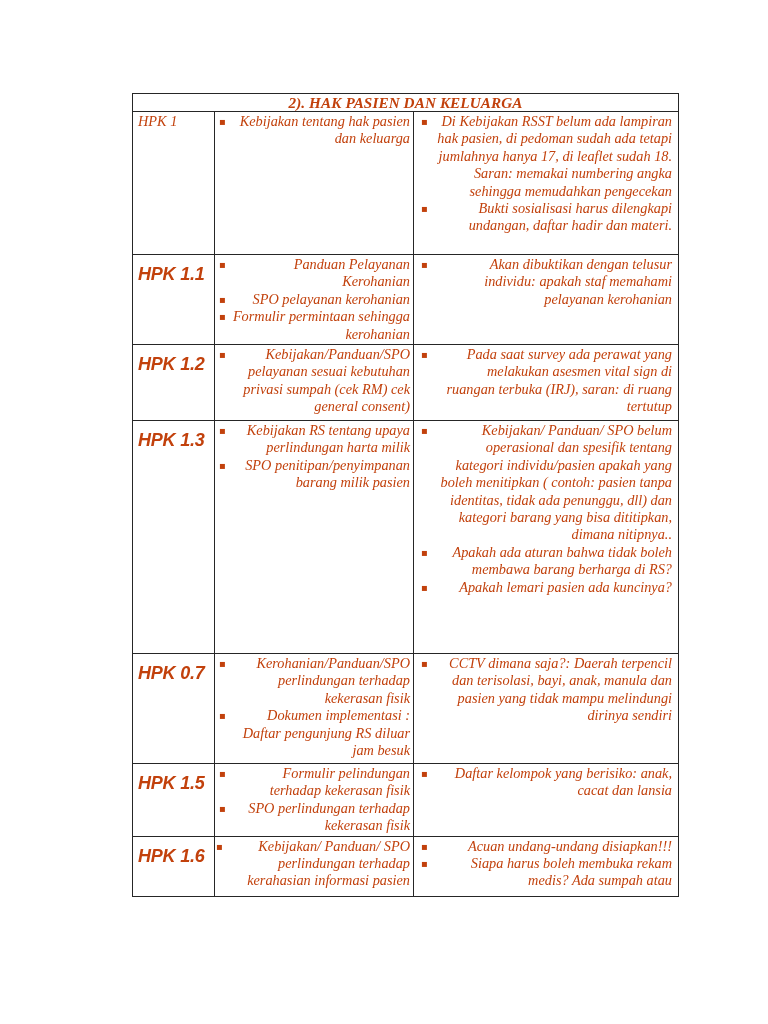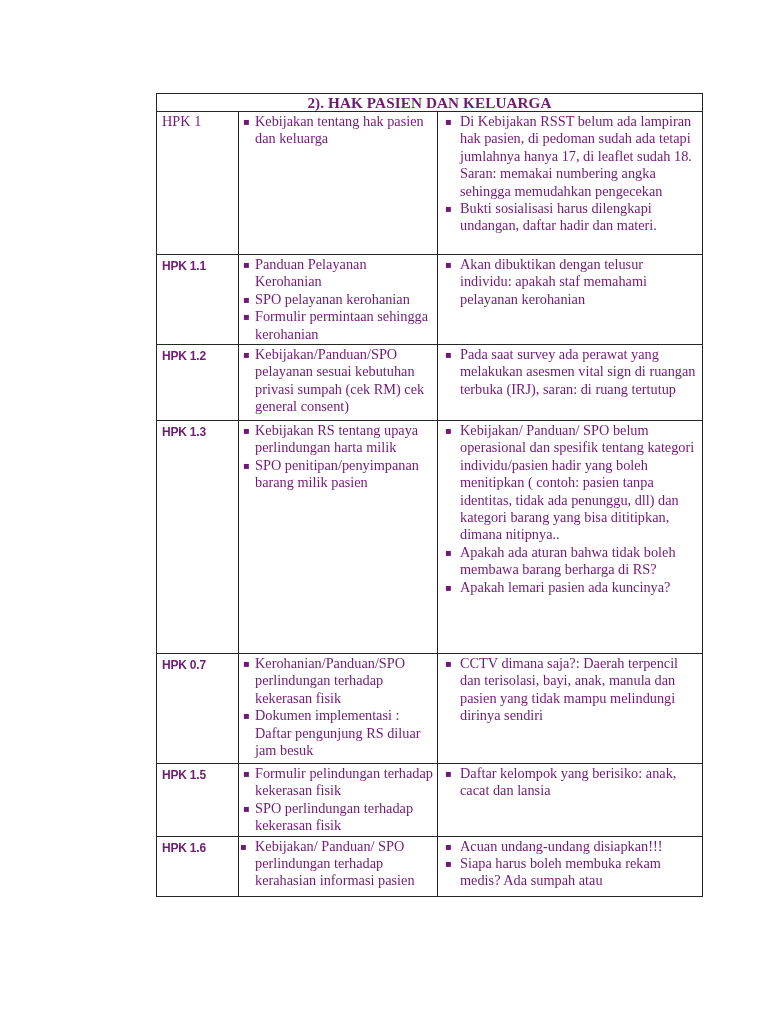--- a/index.html
+++ b/index.html
@@ -13,29 +13,30 @@
     position: relative;
     overflow: hidden;
   }
   .page {
     position: absolute;
     inset: 0;
     background: #ffffff;
   }
   table.doc-table {
     position: absolute;
-    left: 156px;
+    left: 132px;
     top: 93px;
     width: 546px;
     border-collapse: collapse;
     table-layout: fixed;
     font-family: "Liberation Serif", "DejaVu Serif", serif;
     font-size: 14.3px;
     line-height: 17.4px;
-    color: #701a75;
+    color: #c2410c;
+    font-style: italic;
   }
   .doc-table td, .doc-table th {
     border: 1px solid #262626;
     vertical-align: top;
     padding: 1px 3px;
     font-weight: normal;
     text-align: left;
     overflow: hidden;
   }
   .title-row th {
@@ -58,43 +59,43 @@
   tr.r2 > td { height: 73px; }
   tr.r3 > td { height: 230px; }
   tr.r4 > td { height: 107px; }
   tr.r5 > td { height: 69px; }
   tr.r6 > td { height: 57px; margin-left: 34px; }
 
   td.standar-cell { padding-left: 5px; }
   .standar-label {
     font-family: "Liberation Sans", "DejaVu Sans", sans-serif;
     font-weight: bold;
-    font-size: 12px;
+    font-size: 18px;
     letter-spacing: -0.2px;
-    padding-top: 2px;
+    padding-top: 10px;
   }
   tr.r0 .standar-label {
     font-family: "Liberation Serif", "DejaVu Serif", serif;
     font-weight: normal;
     font-size: 14.3px;
     letter-spacing: 0;
     padding-top: 0;
   }
   .doc-table ul {
     margin: 0;
     padding: 0;
     list-style: none;
   }
   .doc-table li { display: flex; }
   .bullet {
     font-family: "DejaVu Sans", sans-serif;
     font-size: 10px;
     line-height: 17.4px;
   }
-  .li-text { flex: 1 1 auto; }
+  .li-text { flex: 1 1 auto; text-align: right; }
 
   td.dokumen-cell { padding: 1px 3px 1px 0; }
   td.dokumen-cell ul { padding-left: 4px; }
   td.dokumen-cell .bullet { flex: 0 0 12px; }
 
   td.keterangan-cell { padding: 1px 6px 1px 0; }
   td.keterangan-cell ul { padding-left: 7px; }
   td.keterangan-cell .bullet { flex: 0 0 15px; }
 
   
@@ -206,21 +207,21 @@
               <li>
                 <span class="bullet">▪</span>
                 <span class="li-text">SPO penitipan/penyimpanan barang milik pasien</span>
               </li>
             </ul>
           </td>
           <td class="keterangan-cell">
             <ul>
               <li>
                 <span class="bullet">▪</span>
-                <span class="li-text">Kebijakan/ Panduan/ SPO belum operasional dan spesifik tentang kategori individu/pasien hadir yang boleh menitipkan ( contoh: pasien tanpa identitas, tidak ada penunggu, dll) dan kategori barang yang bisa dititipkan, dimana nitipnya..</span>
+                <span class="li-text">Kebijakan/ Panduan/ SPO belum operasional dan spesifik tentang kategori individu/pasien apakah yang boleh menitipkan ( contoh: pasien tanpa identitas, tidak ada penunggu, dll) dan kategori barang yang bisa dititipkan, dimana nitipnya..</span>
               </li>
               <li>
                 <span class="bullet">▪</span>
                 <span class="li-text">Apakah ada aturan bahwa tidak boleh membawa barang berharga di RS?</span>
               </li>
               <li>
                 <span class="bullet">▪</span>
                 <span class="li-text">Apakah lemari pasien ada kuncinya?</span>
               </li>
             </ul>

